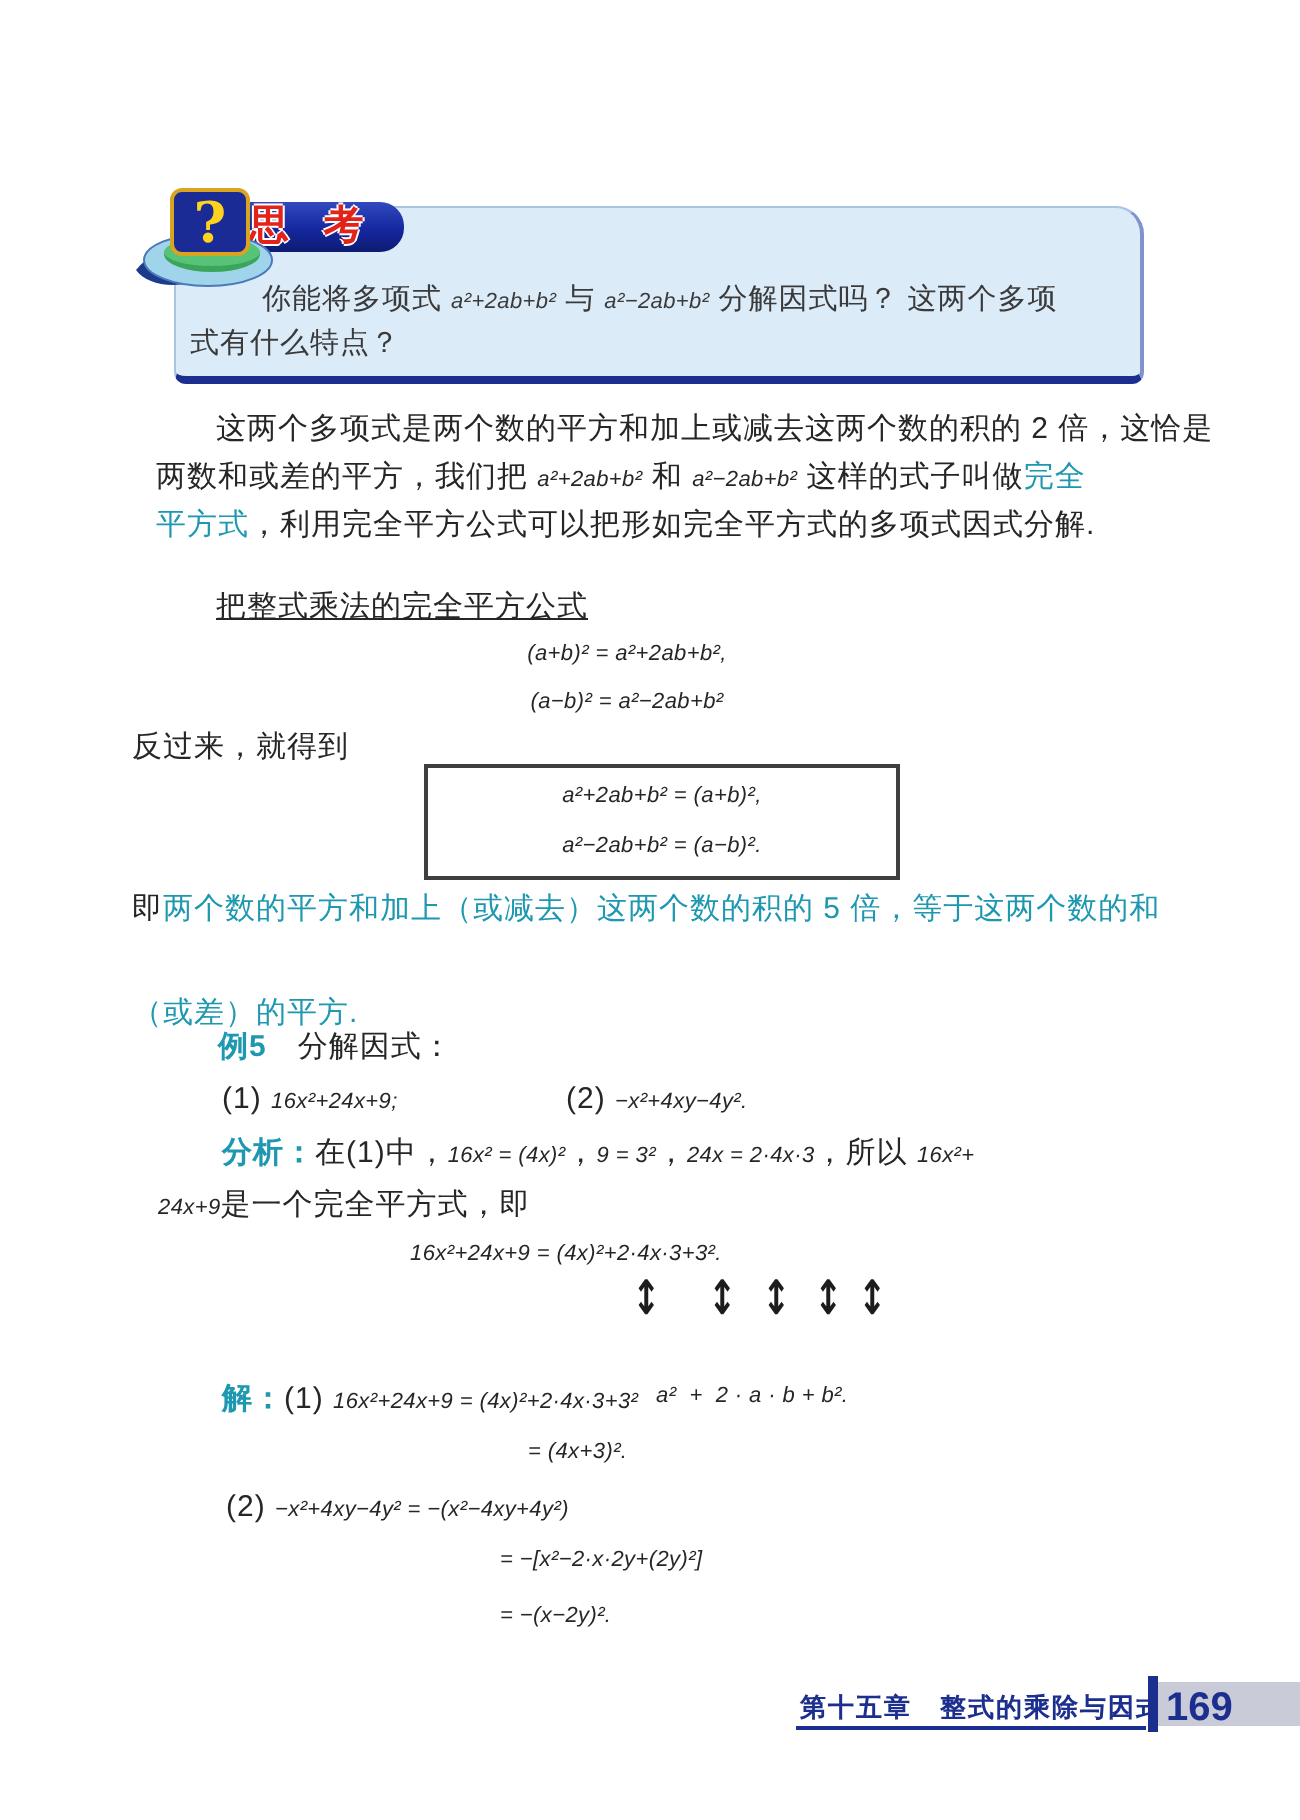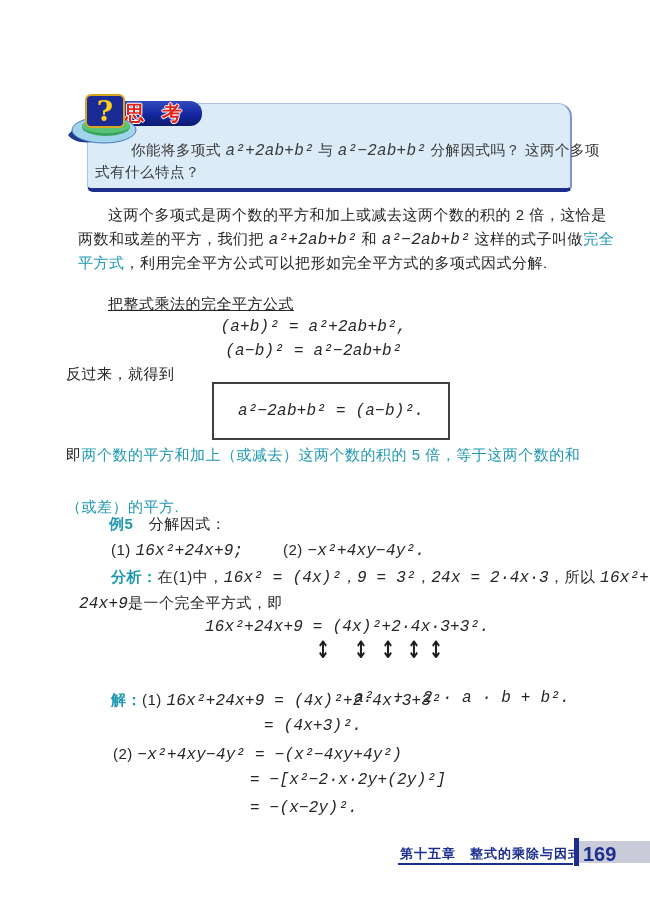--- a/index.html
+++ b/index.html
@@ -3,21 +3,21 @@
 <meta charset="utf-8">
 <style>
   html,body{margin:0;padding:0;background:#ffffff;}
   .page{
     position:relative;width:650px;height:910px;background:#ffffff;
     font-family:"Liberation Sans","DejaVu Sans",sans-serif;color:#262626;
     overflow:hidden;
   }
   .abs{position:absolute;}
   .cn{font-size:15px;line-height:24px;white-space:nowrap;letter-spacing:0.5px;}
-  .m{font-family:Liberation Mono, monospace;font-style:italic;font-size:16px;letter-spacing:0.2px;}
+  .m{font-family:Liberation Sans, sans-serif;font-style:italic;font-size:11px;letter-spacing:0.2px;}
   .teal{color:var(--teal,#1e98b0);}
   .tealb{color:var(--teal,#1e98b0);font-weight:bold;}
   .pre{white-space:pre;}
 
   
   .think-box{
     left:87px;top:103px;width:482px;height:84px;
     background:var(--box_bg,#dcebf8);
     border:1px solid #a9c3e3;
     border-bottom:4px solid var(--navy,#3b4da8);
@@ -102,20 +102,21 @@
     <span>(a+b)² = a²+2ab+b²,</span>
   </div>
   <div class="abs cn m center-line" style="top:339px;">
     <span>(a−b)² = a²−2ab+b²</span>
   </div>
   <div class="abs cn" style="left:66px;top:362px;">
     <span>反过来，就得到</span>
   </div>
 
   <div class="abs formula-box">
+    <span class="m">a²+2ab+b² = (a+b)²,</span>
     <span class="m">a²−2ab+b² = (a−b)².</span>
   </div>
 
   <div class="abs cn" style="left:66px;top:443px;">
     <span>即</span><span class="teal">两个数的平方和加上（或减去）这两个数的积的 5 倍，等于这两个数的和</span>
   </div>
   <div class="abs cn" style="left:66px;top:467px;margin-top:28px;">
     <span class="teal">（或差）的平方.</span>
   </div>
 

